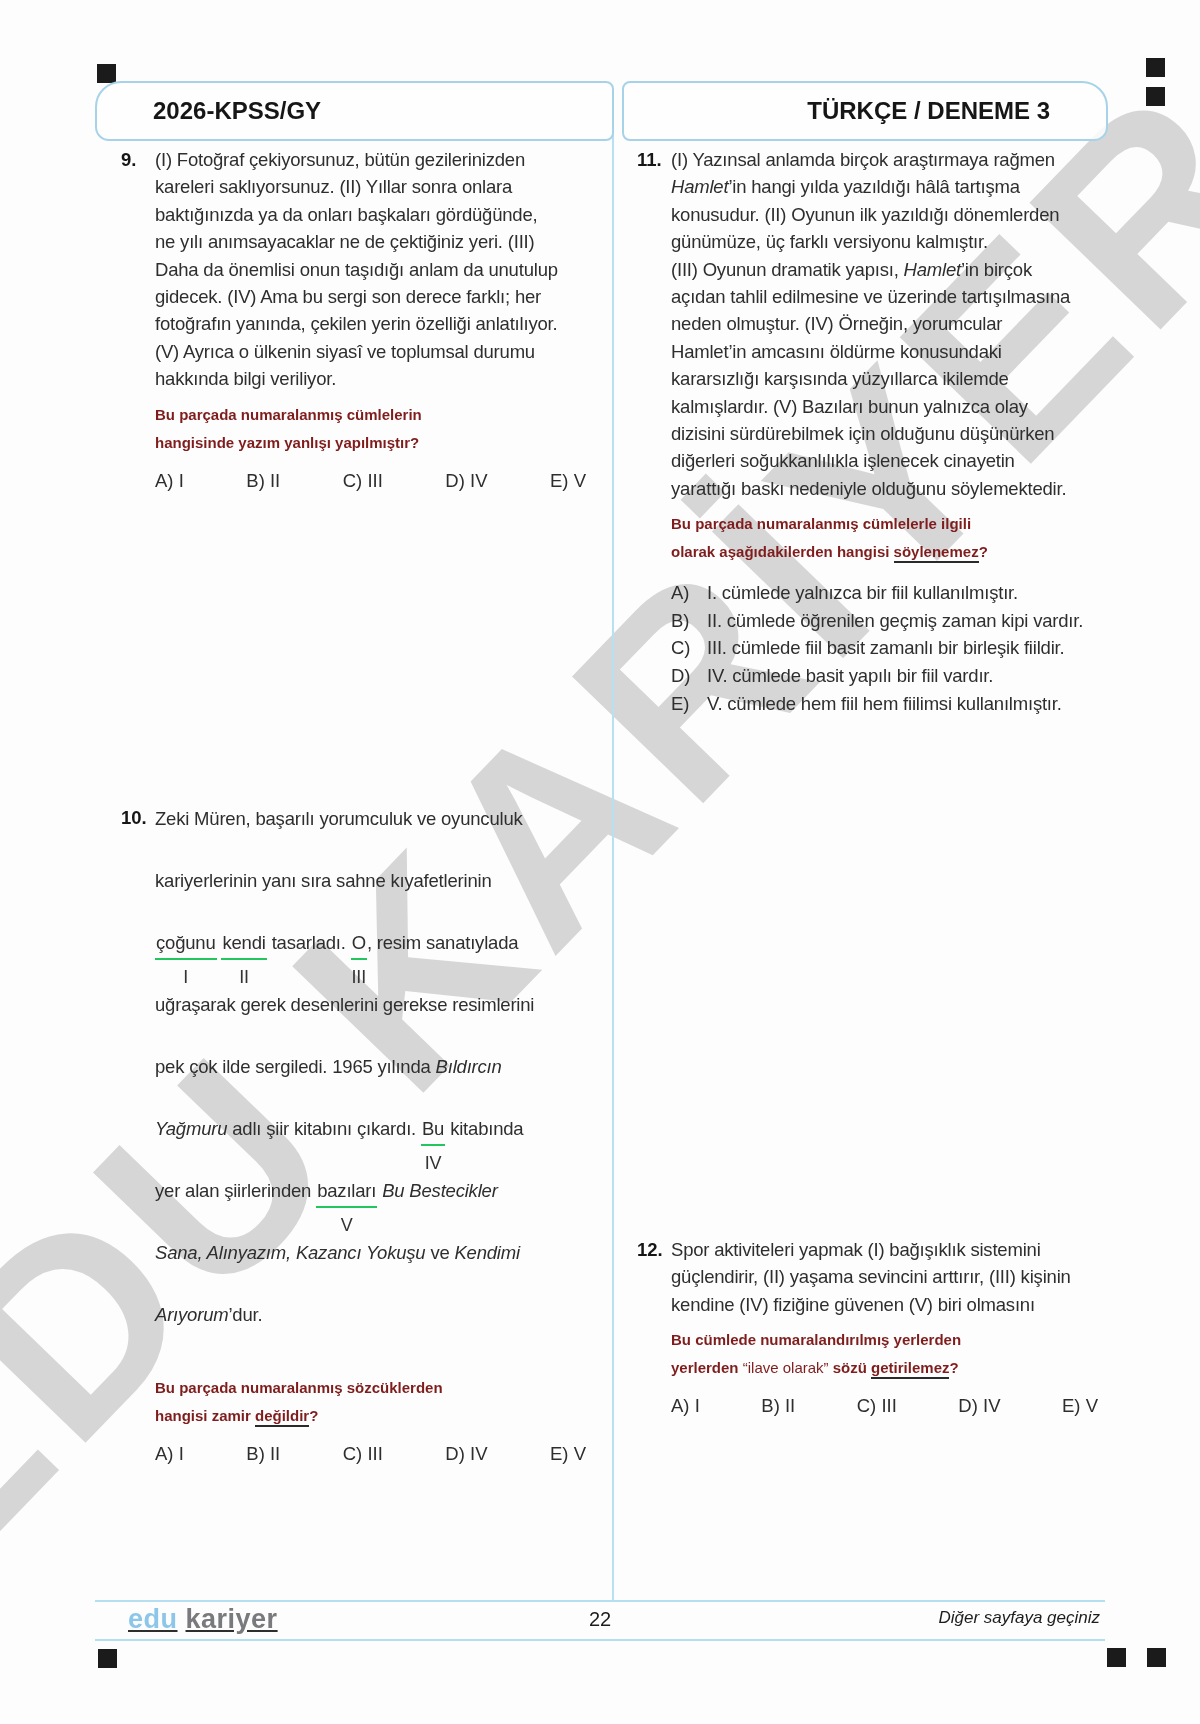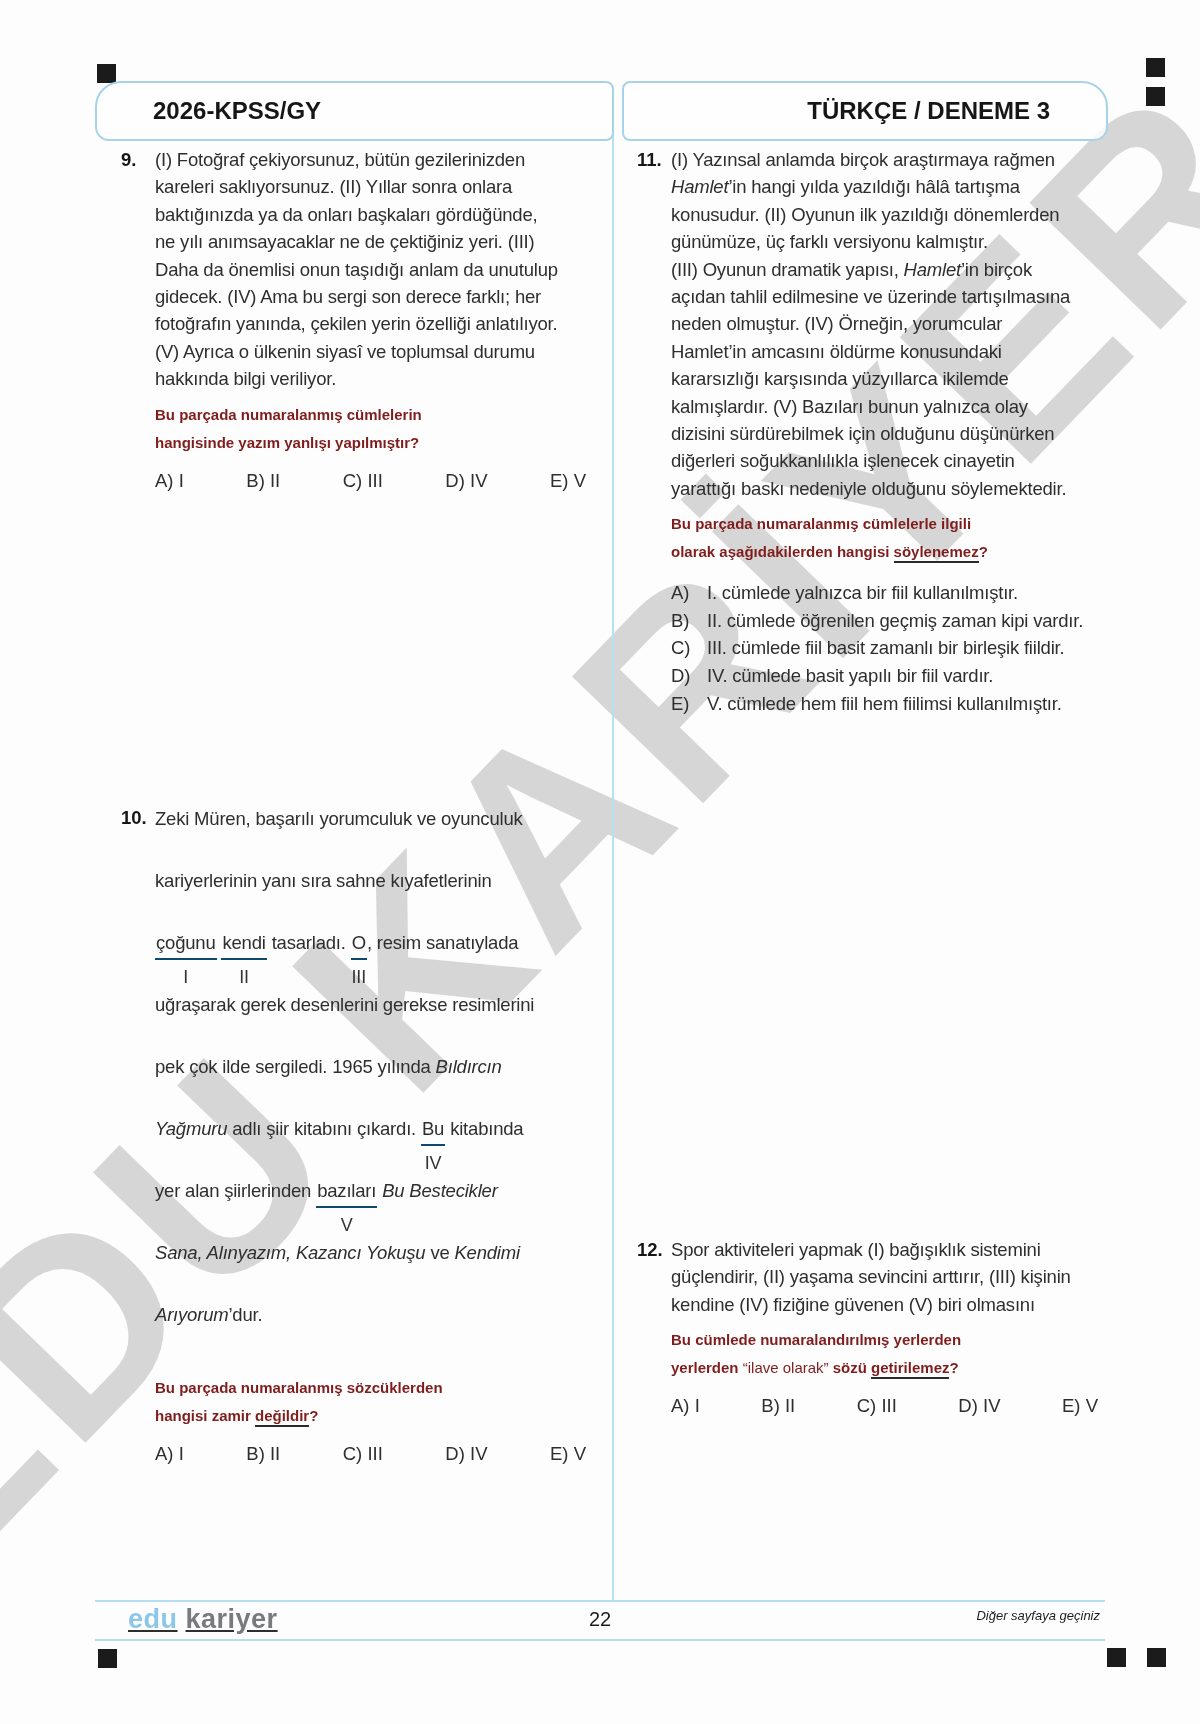--- a/index.html
+++ b/index.html
@@ -49,39 +49,39 @@
   .qnum{width:34px;flex-shrink:0;font-weight:bold;font-size:18.5px;line-height:27.4px;color:#161616;}
   .qbody{flex:1;min-width:0;}
   .para .line{font-size:18.5px;line-height:27.4px;letter-spacing:-0.2px;white-space:nowrap;}
   .para.spread .line{height:62px;line-height:30px;}
   .qtext{margin-top:8px;}
   .qtext .line{font-weight:bold;font-size:15px;line-height:28px;color:#7f1d1d;white-space:nowrap;}
   #q10 .qtext{margin-top:12px;}
   .it{font-style:italic;}
   .reg-w{font-weight:normal;}
   .u{border-bottom:2.5px solid #2a2a2a;padding-bottom:1px;}
-  .nw{position:relative;display:inline-block;border-bottom:2px solid #0c4a6e;padding:0 1px;}
+  .nw{position:relative;display:inline-block;border-bottom:2px solid #22c55e;padding:0 1px;}
   .rn{
     position:absolute;left:50%;top:calc(100% + 4px);transform:translateX(-50%);
     font-size:18px;font-style:normal;font-weight:normal;color:#333;
   }
   .opts-inline{display:flex;justify-content:space-between;margin-top:13px;font-size:18.5px;color:#2e2e2e;padding-right:2px;}
   .opts-list{margin-top:13px;}
   .opt-row{display:flex;font-size:18.5px;line-height:27.6px;letter-spacing:-0.2px;white-space:nowrap;}
   .opt-letter{width:36px;flex-shrink:0;}
 
   
   .footer-line{position:absolute;left:95px;width:1010px;height:2px;background:#b5dff0;z-index:2;}
   .footer-line.top{top:1600px;}
   .footer-line.bottom{top:1639px;}
   .footer-logo{position:absolute;left:128px;top:1604px;font-size:27px;font-weight:bold;letter-spacing:0.5px;z-index:2;text-decoration:underline;}
   .logo-edu{color:#8cc6e8;}
   .logo-kariyer{color:#797a7d;margin-left:8px;}
   .page-number{position:absolute;left:95px;width:1010px;text-align:center;top:1608px;font-size:20px;color:#1d1d1d;z-index:2;}
-  .footer-note{position:absolute;right:100px;top:1608px;font-style:italic;font-size:13px;color:#1d1d1d;z-index:2;}
+  .footer-note{position:absolute;right:100px;top:1608px;font-style:italic;font-size:17px;color:#1d1d1d;z-index:2;}
 </style>
 </head>
 <body>
 
 <div class="page">
 
   <div class="reg tl"></div>
   <div class="reg tr1"></div>
   <div class="reg tr2"></div>
   <div class="reg bl"></div>

